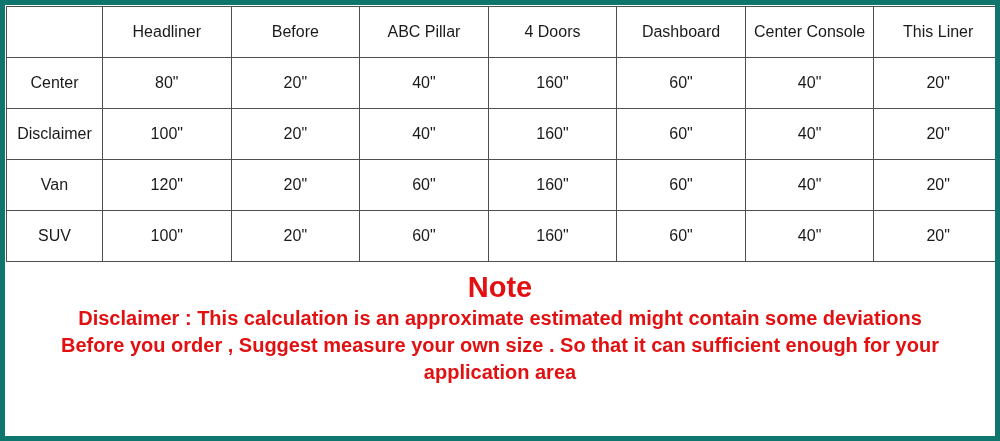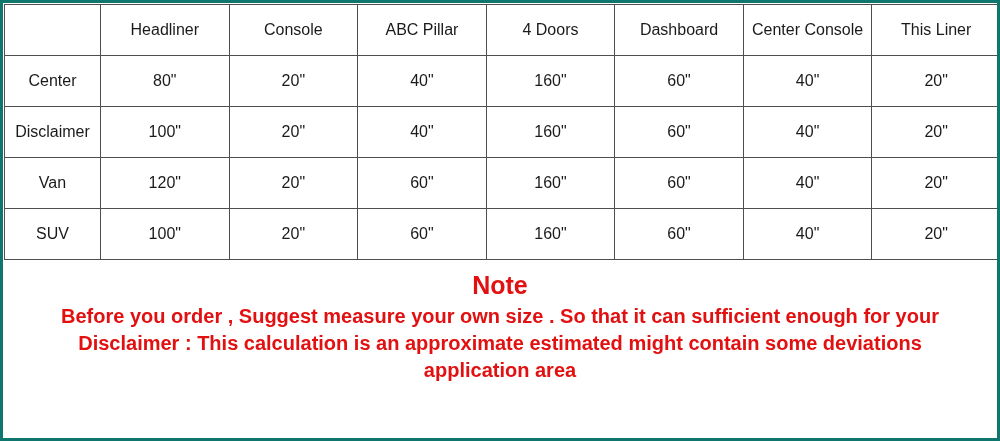--- a/index.html
+++ b/index.html
@@ -1,21 +1,21 @@
 <!DOCTYPE html>
 <html><head>
 <meta charset="utf-8">
 <style>
   html, body { margin: 0; padding: 0; background: #ffffff; }
   .canvas {
     width: 1000px;
     height: 441px;
     box-sizing: border-box;
     background: #ffffff;
-    border: 3px solid #0f766e;
+    border: 5px solid #0f766e;
     font-family: "Liberation Sans", sans-serif;
     overflow: hidden;
   }
   table.size-table {
     width: 997px;
     margin: 1px 0 0 1px;
     border-collapse: collapse;
     table-layout: fixed;
   }
   table.size-table col.label-col { width: 96px; }
@@ -29,21 +29,21 @@
     color: #1a1a1a;
     padding: 0;
     background: #ffffff;
   }
   .note-section {
     text-align: center;
     font-weight: bold;
     margin-top: 7px;
   }
   .note-title {
-    font-size: 25px;
+    font-size: 29px;
     line-height: 36px;
     text-align: center;
   }
   .note-line {
     font-size: 20px;
     line-height: 27px;
   }
 </style>
 </head>
 <body>
@@ -58,21 +58,21 @@
         <col>
         <col>
         <col>
         <col>
         <col>
     </colgroup>
     <tbody>
         <tr>
       <th></th>
       <th>Headliner</th>
-      <th>Console</th>
+      <th>Before</th>
       <th>ABC Pillar</th>
       <th>4 Doors</th>
       <th>Dashboard</th>
       <th>Center Console</th>
       <th>This Liner</th>
     </tr>
     <tr>
       <td>Center</td>
       <td>80"</td>
       <td>20"</td>
@@ -110,18 +110,18 @@
       <td>160"</td>
       <td>60"</td>
       <td>40"</td>
       <td>20"</td>
     </tr>
   </tbody>
     </table>
 
   <div class="note-section" style="color: rgb(226, 16, 16);">
     <div class="note-title">Note</div>
+    <div class="note-line">Disclaimer : This calculation is an approximate estimated might contain some deviations</div>
     <div class="note-line">Before you order , Suggest measure your own size . So that it can sufficient enough for your</div>
-    <div class="note-line">Disclaimer : This calculation is an approximate estimated might contain some deviations</div>
     <div class="note-line">application area</div>
   </div>
 
 </div>
 
 </body></html>

